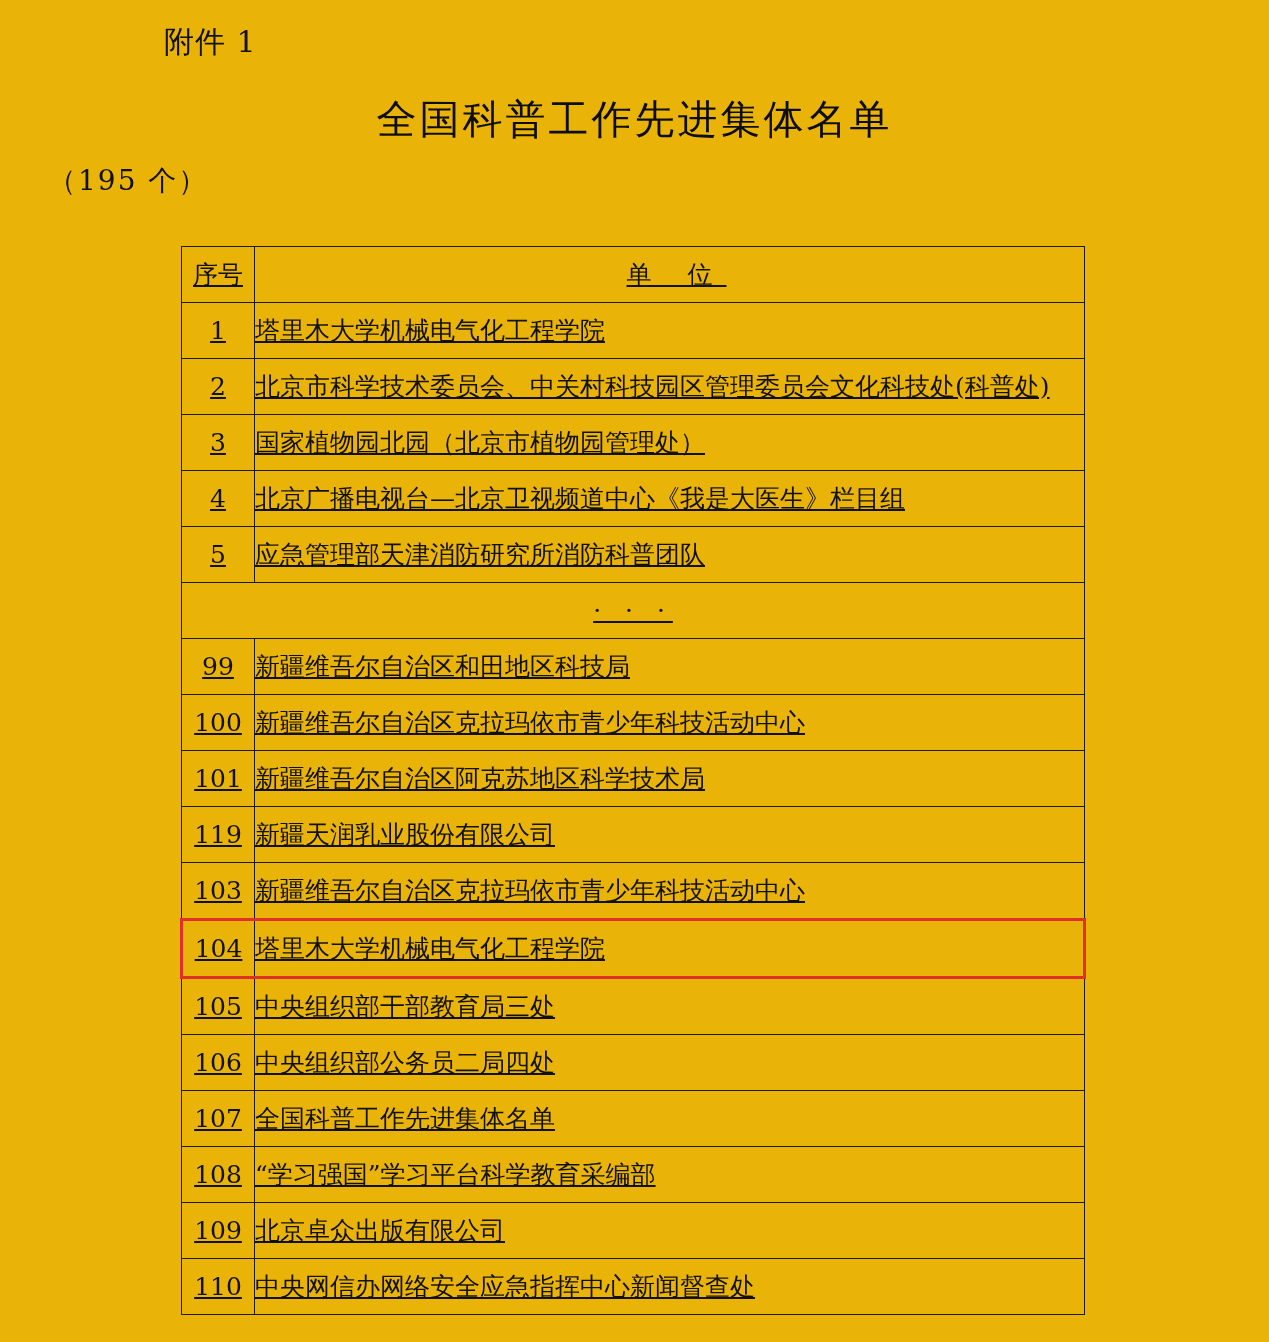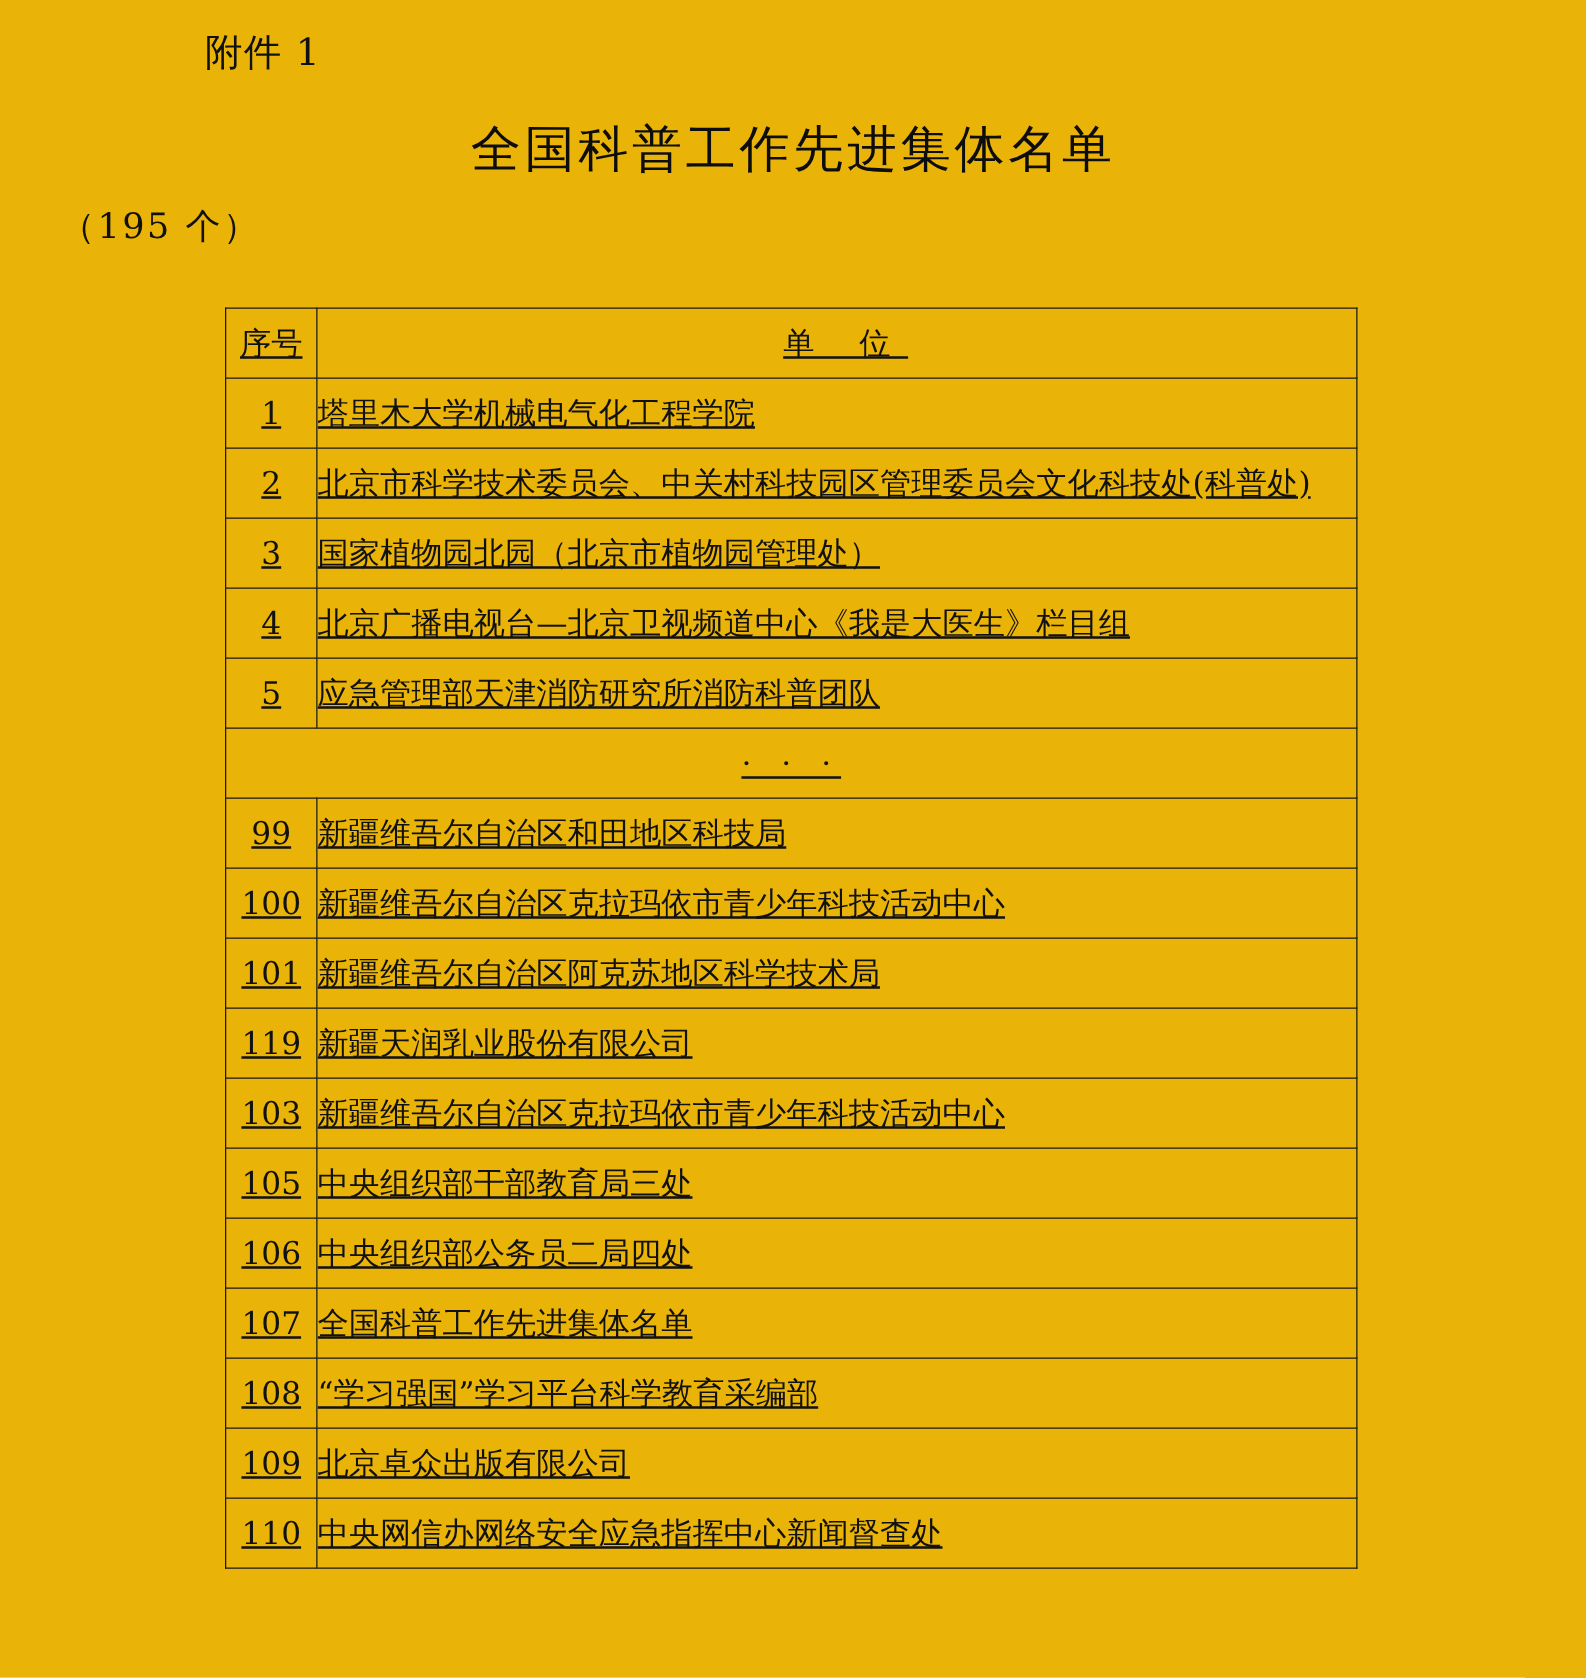--- a/index.html
+++ b/index.html
@@ -159,20 +159,24 @@
           <td class="cell-unit">新疆维吾尔自治区阿克苏地区科学技术局</td>
         </tr>
         <tr>
           <td class="cell-no">119</td>
           <td class="cell-unit">新疆天润乳业股份有限公司</td>
         </tr>
         <tr>
           <td class="cell-no">103</td>
           <td class="cell-unit">新疆维吾尔自治区克拉玛依市青少年科技活动中心</td>
         </tr>
+        <tr class="highlight-row">
+          <td class="cell-no">104</td>
+          <td class="cell-unit">塔里木大学机械电气化工程学院</td>
+        </tr>
         <tr>
           <td class="cell-no">105</td>
           <td class="cell-unit">中央组织部干部教育局三处</td>
         </tr>
         <tr>
           <td class="cell-no">106</td>
           <td class="cell-unit">中央组织部公务员二局四处</td>
         </tr>
         <tr>
           <td class="cell-no">107</td>

